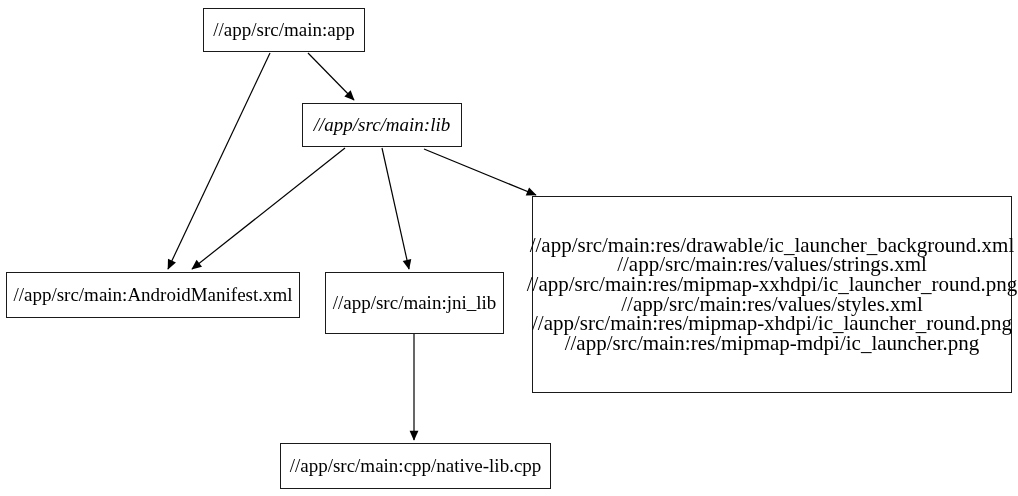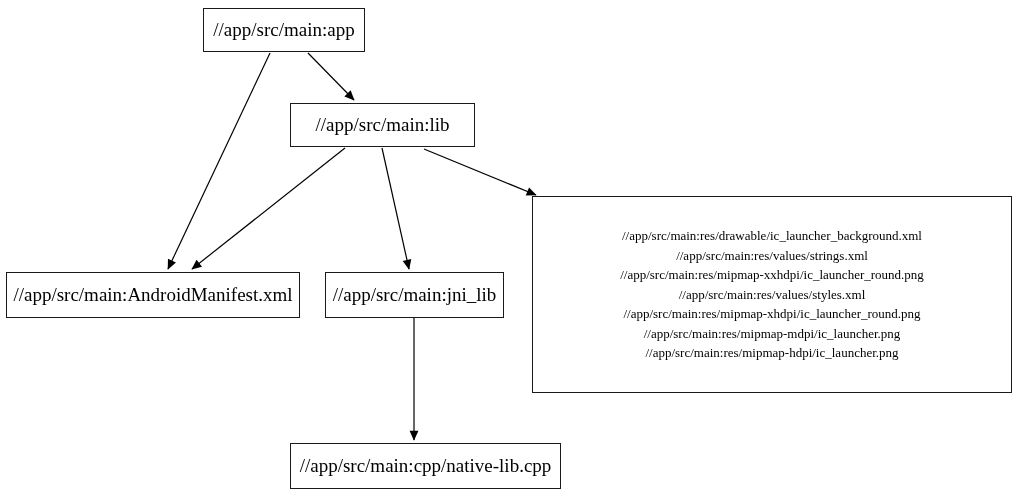--- a/index.html
+++ b/index.html
@@ -29,29 +29,29 @@
     align-items: center;
     justify-content: center;
     text-align: center;
     color: #000000;
     font-size: 19px;
     white-space: nowrap;
     z-index: 2;
   }
 
   .node-app      { left: 203px; top: 8px;   width: 162px; height: 44px; }
-  .node-lib      { left: 290px; top: 103px; width: 185px; height: 44px; }
+  .node-lib      { left: 302px; top: 103px; width: 160px; height: 44px; font-style: italic; }
   .node-manifest { left: 6px;   top: 272px; width: 294px; height: 46px; text-align: right; }
-  .node-jni      { left: 325px; top: 272px; width: 179px; height: 46px; }
-  .node-native   { left: 290px; top: 443px; width: 271px; height: 46px; }
+  .node-jni      { left: 325px; top: 272px; width: 179px; height: 62px; }
+  .node-native   { left: 280px; top: 443px; width: 271px; height: 46px; }
 
   .node-resources {
     left: 532px; top: 196px; width: 480px; height: 197px;
     flex-direction: column;
-    font-size: 13px;
+    font-size: 21px;
     line-height: 19.6px;
   }
   .node-resources .res-line { white-space: nowrap; }
 
   .edge-line { stroke: #000000; stroke-width: 1.2px; fill: none; }
 </style>
 </head>
 <body>
 
 <div class="canvas">
@@ -86,20 +86,19 @@
     <span>//app/src/main:jni_lib</span>
   </div>
 
   <div class="node node-resources">
     <div class="res-line">//app/src/main:res/drawable/ic_launcher_background.xml</div>
     <div class="res-line">//app/src/main:res/values/strings.xml</div>
     <div class="res-line">//app/src/main:res/mipmap-xxhdpi/ic_launcher_round.png</div>
     <div class="res-line">//app/src/main:res/values/styles.xml</div>
     <div class="res-line">//app/src/main:res/mipmap-xhdpi/ic_launcher_round.png</div>
     <div class="res-line">//app/src/main:res/mipmap-mdpi/ic_launcher.png</div>
-    <div class="res-line">//app/src/main:res/mipmap-hdpi/ic_launcher.png</div>
   </div>
 
   <div class="node node-native">
     <span>//app/src/main:cpp/native-lib.cpp</span>
   </div>
 
 </div>
 
 </body></html>

